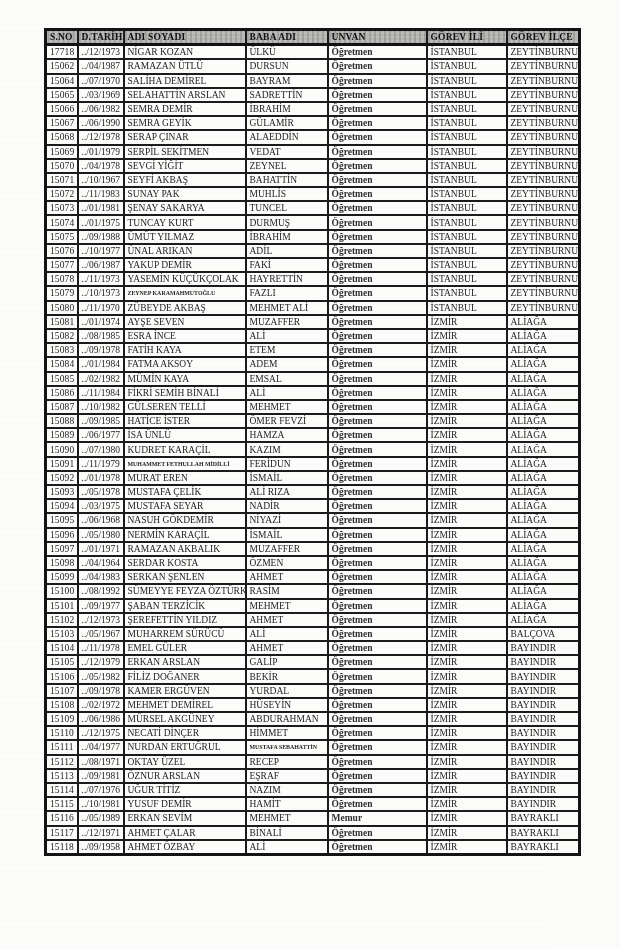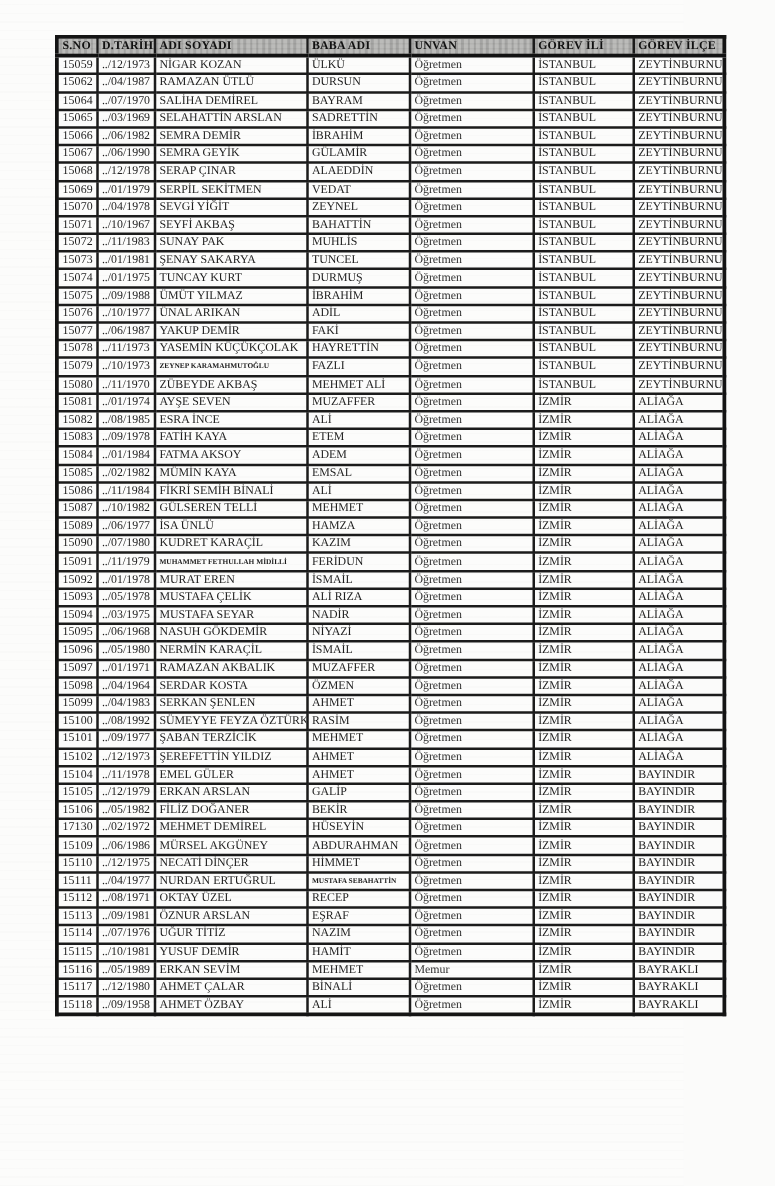--- a/index.html
+++ b/index.html
@@ -51,21 +51,21 @@
   thead th {
     font-weight: bold;
     letter-spacing: 0.2px;
     color: #111;
     background:
       repeating-linear-gradient(90deg, rgba(0,0,0,0.10) 0 2px, rgba(255,255,255,0.06) 2px 5px),
       repeating-linear-gradient(0deg, rgba(0,0,0,0.08) 0 1px, transparent 1px 4px),
       #b7b7b5;
     border-bottom: 3px solid #121212;
   }
-  td.cell-title { color: #2e2e2e; }
+  td.cell-title { color: #2e2e2e; font-weight: bold; }
   td.cell-sno { letter-spacing: 0.1px; }
   
   .fit-small {
     font-size: 5.9px;
     letter-spacing: 0;
     font-weight: bold;
   }
 </style>
 </head>
 <body>
@@ -87,21 +87,21 @@
           <th>D.TARİHİ</th>
           <th>ADI SOYADI</th>
           <th>BABA ADI</th>
           <th>UNVAN</th>
           <th>GÖREV İLİ</th>
           <th>GÖREV İLÇE</th>
         </tr>
     </thead>
     <tbody>
         <tr>
-          <td class="cell-sno">15059</td>
+          <td class="cell-sno">17718</td>
           <td class="cell-birth-date">../12/1973</td>
           <td class="cell-full-name">NİGAR KOZAN</td>
           <td class="cell-father-name">ÜLKÜ</td>
           <td class="cell-title">Öğretmen</td>
           <td class="cell-province">İSTANBUL</td>
           <td class="cell-district">ZEYTİNBURNU</td>
         </tr>
         <tr>
           <td class="cell-sno">15062</td>
           <td class="cell-birth-date">../04/1987</td>
@@ -321,20 +321,29 @@
         <tr>
           <td class="cell-sno">15087</td>
           <td class="cell-birth-date">../10/1982</td>
           <td class="cell-full-name">GÜLSEREN TELLİ</td>
           <td class="cell-father-name">MEHMET</td>
           <td class="cell-title">Öğretmen</td>
           <td class="cell-province">İZMİR</td>
           <td class="cell-district">ALİAĞA</td>
         </tr>
         <tr>
+          <td class="cell-sno">15088</td>
+          <td class="cell-birth-date">../09/1985</td>
+          <td class="cell-full-name">HATİCE İSTER</td>
+          <td class="cell-father-name">ÖMER FEVZİ</td>
+          <td class="cell-title">Öğretmen</td>
+          <td class="cell-province">İZMİR</td>
+          <td class="cell-district">ALİAĞA</td>
+        </tr>
+        <tr>
           <td class="cell-sno">15089</td>
           <td class="cell-birth-date">../06/1977</td>
           <td class="cell-full-name">İSA ÜNLÜ</td>
           <td class="cell-father-name">HAMZA</td>
           <td class="cell-title">Öğretmen</td>
           <td class="cell-province">İZMİR</td>
           <td class="cell-district">ALİAĞA</td>
         </tr>
         <tr>
           <td class="cell-sno">15090</td>
@@ -447,20 +456,29 @@
         <tr>
           <td class="cell-sno">15102</td>
           <td class="cell-birth-date">../12/1973</td>
           <td class="cell-full-name">ŞEREFETTİN YILDIZ</td>
           <td class="cell-father-name">AHMET</td>
           <td class="cell-title">Öğretmen</td>
           <td class="cell-province">İZMİR</td>
           <td class="cell-district">ALİAĞA</td>
         </tr>
         <tr>
+          <td class="cell-sno">15103</td>
+          <td class="cell-birth-date">../05/1967</td>
+          <td class="cell-full-name">MUHARREM SÜRÜCÜ</td>
+          <td class="cell-father-name">ALİ</td>
+          <td class="cell-title">Öğretmen</td>
+          <td class="cell-province">İZMİR</td>
+          <td class="cell-district">BALÇOVA</td>
+        </tr>
+        <tr>
           <td class="cell-sno">15104</td>
           <td class="cell-birth-date">../11/1978</td>
           <td class="cell-full-name">EMEL GÜLER</td>
           <td class="cell-father-name">AHMET</td>
           <td class="cell-title">Öğretmen</td>
           <td class="cell-province">İZMİR</td>
           <td class="cell-district">BAYINDIR</td>
         </tr>
         <tr>
           <td class="cell-sno">15105</td>
@@ -474,21 +492,30 @@
         <tr>
           <td class="cell-sno">15106</td>
           <td class="cell-birth-date">../05/1982</td>
           <td class="cell-full-name">FİLİZ DOĞANER</td>
           <td class="cell-father-name">BEKİR</td>
           <td class="cell-title">Öğretmen</td>
           <td class="cell-province">İZMİR</td>
           <td class="cell-district">BAYINDIR</td>
         </tr>
         <tr>
-          <td class="cell-sno">17130</td>
+          <td class="cell-sno">15107</td>
+          <td class="cell-birth-date">../09/1978</td>
+          <td class="cell-full-name">KAMER ERGÜVEN</td>
+          <td class="cell-father-name">YURDAL</td>
+          <td class="cell-title">Öğretmen</td>
+          <td class="cell-province">İZMİR</td>
+          <td class="cell-district">BAYINDIR</td>
+        </tr>
+        <tr>
+          <td class="cell-sno">15108</td>
           <td class="cell-birth-date">../02/1972</td>
           <td class="cell-full-name">MEHMET DEMİREL</td>
           <td class="cell-father-name">HÜSEYİN</td>
           <td class="cell-title">Öğretmen</td>
           <td class="cell-province">İZMİR</td>
           <td class="cell-district">BAYINDIR</td>
         </tr>
         <tr>
           <td class="cell-sno">15109</td>
           <td class="cell-birth-date">../06/1986</td>
@@ -556,21 +583,21 @@
           <td class="cell-sno">15116</td>
           <td class="cell-birth-date">../05/1989</td>
           <td class="cell-full-name">ERKAN SEVİM</td>
           <td class="cell-father-name">MEHMET</td>
           <td class="cell-title">Memur</td>
           <td class="cell-province">İZMİR</td>
           <td class="cell-district">BAYRAKLI</td>
         </tr>
         <tr>
           <td class="cell-sno">15117</td>
-          <td class="cell-birth-date">../12/1980</td>
+          <td class="cell-birth-date">../12/1971</td>
           <td class="cell-full-name">AHMET ÇALAR</td>
           <td class="cell-father-name">BİNALİ</td>
           <td class="cell-title">Öğretmen</td>
           <td class="cell-province">İZMİR</td>
           <td class="cell-district">BAYRAKLI</td>
         </tr>
         <tr>
           <td class="cell-sno">15118</td>
           <td class="cell-birth-date">../09/1958</td>
           <td class="cell-full-name">AHMET ÖZBAY</td>

